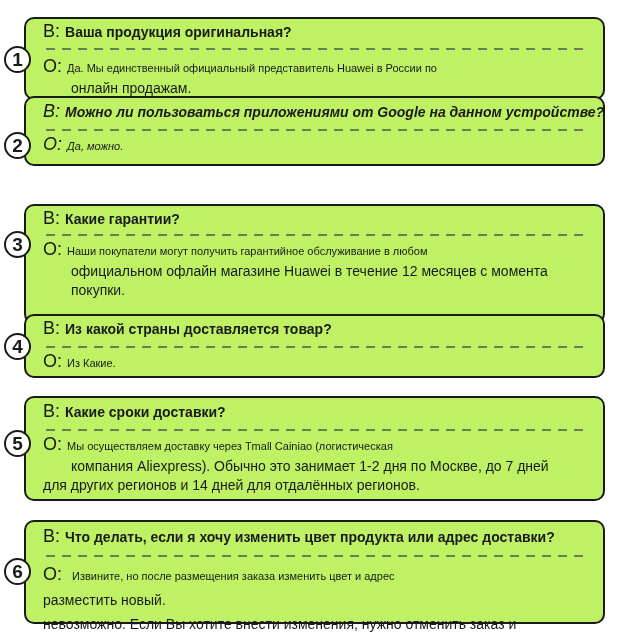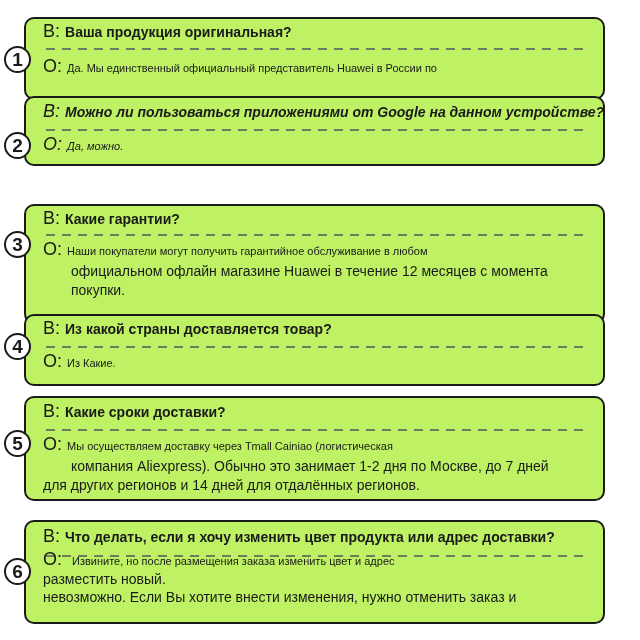--- a/index.html
+++ b/index.html
@@ -80,20 +80,21 @@
 
 <div class="card" style="top:17px;height:83px;">
   <div class="q-row" style="top:2px;">
     <span class="q-label">В:</span><span class="q-text">Ваша продукция оригинальная?</span>
   </div>
   <svg class="dash-svg" width="540" height="2" style="top:29px;">
       <line x1="0" y1="1" x2="540" y2="1" stroke="#555" stroke-width="1.3" stroke-dasharray="9,7"></line>
     </svg>
   <div class="a-row" style="top:38px;">
     <div class="a-first"><span class="a-label">О:</span><span class="a-text">Да. Мы единственный официальный представитель Huawei в России по</span></div>
+    <div class="a-cont" style="padding-left:28px;">онлайн продажам.</div>
   </div>
 </div>
 <div class="badge" style="top:46px;">1</div>
 
 <div class="card" style="top:96px;height:70px;font-style:italic;">
   <div class="q-row" style="top:3px;">
     <span class="q-label">В:</span><span class="q-text">Можно ли пользоваться приложениями от Google на данном устройстве?</span>
   </div>
   <svg class="dash-svg" width="540" height="2" style="top:31px;">
       <line x1="0" y1="1" x2="540" y2="1" stroke="#555" stroke-width="1.3" stroke-dasharray="9,7"></line>
@@ -112,21 +113,21 @@
       <line x1="0" y1="1" x2="540" y2="1" stroke="#555" stroke-width="1.3" stroke-dasharray="9,7"></line>
     </svg>
   <div class="a-row" style="top:34px;">
     <div class="a-first"><span class="a-label">О:</span><span class="a-text">Наши покупатели могут получить гарантийное обслуживание в любом</span></div>
     <div class="a-cont" style="padding-left:28px;">официальном офлайн магазине Huawei в течение 12 месяцев с момента</div>
     <div class="a-cont" style="padding-left:28px;">покупки.</div>
   </div>
 </div>
 <div class="badge" style="top:231px;">3</div>
 
-<div class="card" style="top:314px;height:72px;">
+<div class="card" style="top:314px;height:64px;">
   <div class="q-row" style="top:2px;">
     <span class="q-label">В:</span><span class="q-text">Из какой страны доставляется товар?</span>
   </div>
   <svg class="dash-svg" width="540" height="2" style="top:30px;">
       <line x1="0" y1="1" x2="540" y2="1" stroke="#555" stroke-width="1.3" stroke-dasharray="9,7"></line>
     </svg>
   <div class="a-row" style="top:36px;">
     <div class="a-first"><span class="a-label">О:</span><span class="a-text">Из Какие.</span></div>
   </div>
 </div>
@@ -147,19 +148,19 @@
 </div>
 <div class="badge" style="top:430px;">5</div>
 
 <div class="card" style="top:520px;height:104px;">
   <div class="q-row" style="top:4px;">
     <span class="q-label">В:</span><span class="q-text">Что делать, если я хочу изменить цвет продукта или адрес доставки?</span>
   </div>
   <svg class="dash-svg" width="540" height="2" style="top:33px;">
       <line x1="0" y1="1" x2="540" y2="1" stroke="#555" stroke-width="1.3" stroke-dasharray="9,7"></line>
     </svg>
-  <div class="a-row" style="top:28px;line-height:18px;">
+  <div class="a-row" style="top:40px;line-height:24px;">
     <div class="a-first"><span class="a-label" style="margin-right:10px;">О:</span><span class="a-text">Извините, но после размещения заказа изменить цвет и адрес</span></div>
     <div class="a-cont" style="padding-left:0px;">разместить новый.</div>
     <div class="a-cont" style="padding-left:0px;">невозможно. Если Вы хотите внести изменения, нужно отменить заказ и</div>
   </div>
 </div>
 <div class="badge" style="top:558px;">6</div>
 
 </body></html>

